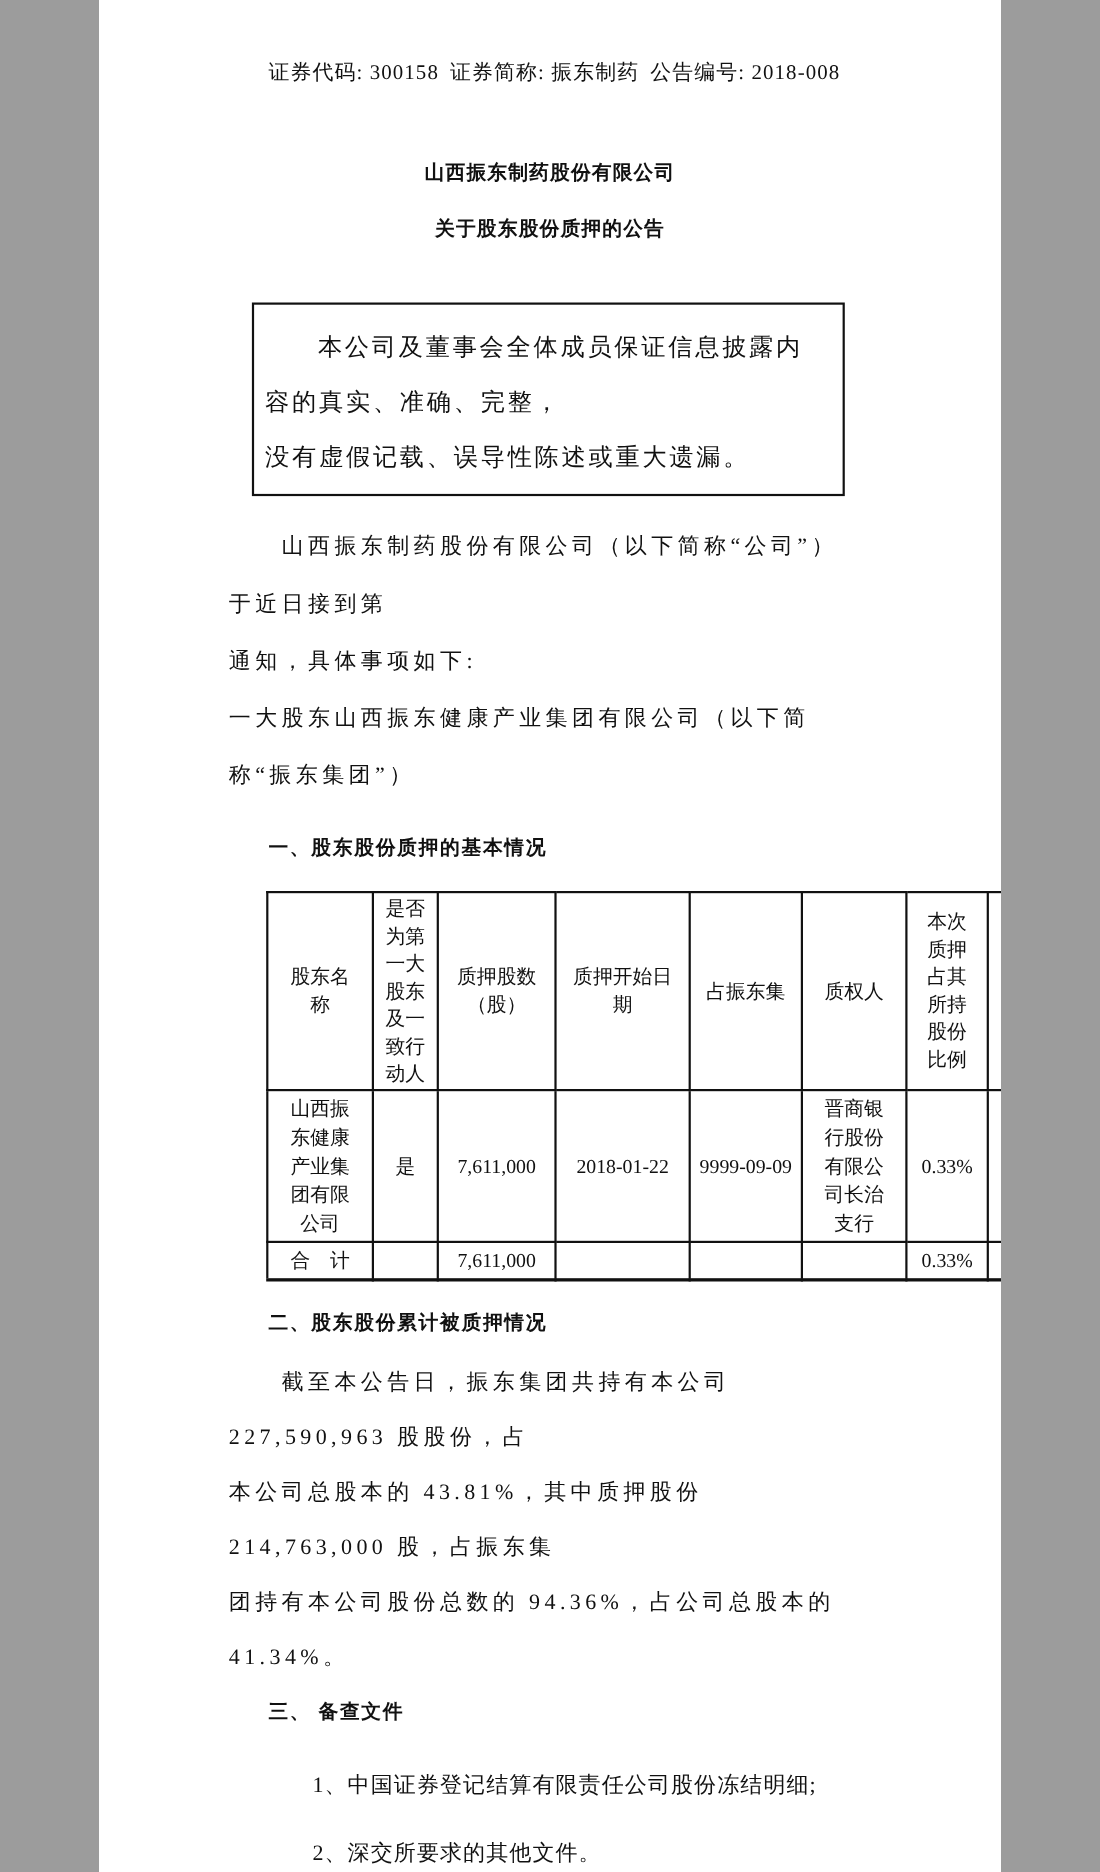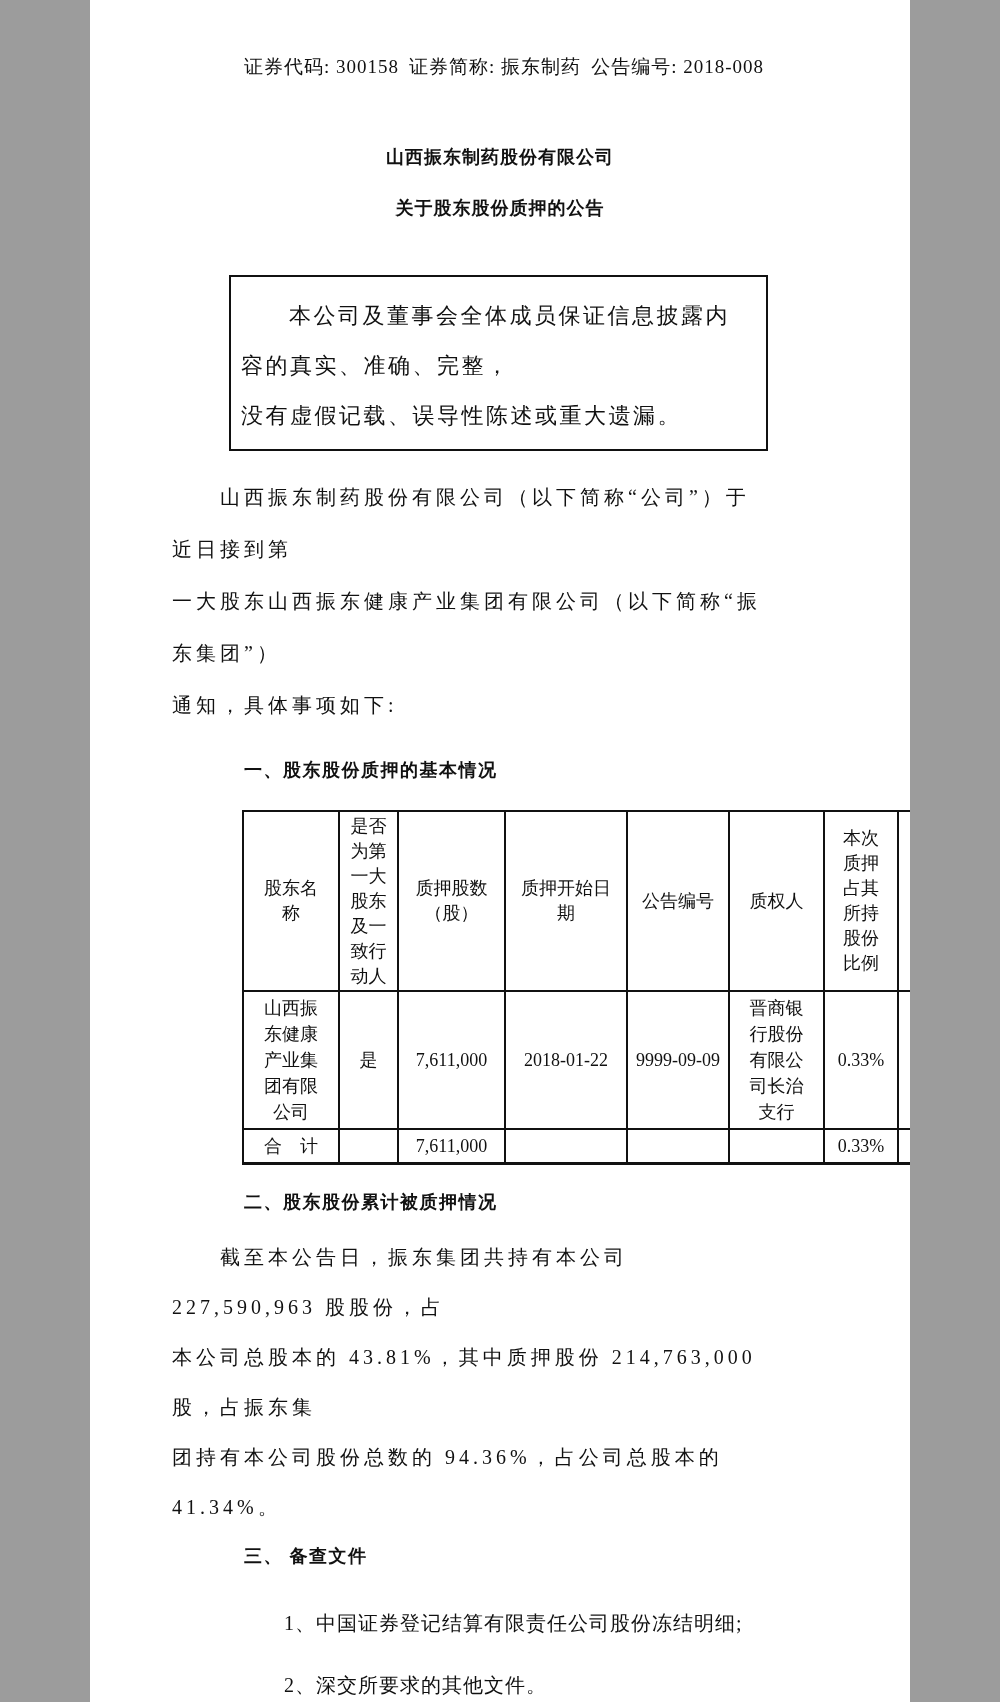--- a/index.html
+++ b/index.html
@@ -36,21 +36,21 @@
     margin: 48px 142px 0 139px;
     border: 2px solid #111111;
     padding: 14px 12px 8px 10px;
   }
   .disclaimer-box .line {
     font-size: 22px;
     line-height: 50px;
     letter-spacing: 2.5px;
   }
   .para {
-    margin: 0 146px 0 82px;
+    margin: 0 146px 0 118px;
     font-size: 20px;
     letter-spacing: 4px;
   }
   .para .line { display: block; }
   .para-intro { margin-top: 20px; }
   .para-intro .line { line-height: 52px; }
   .para-cumulative { margin-top: 14px; }
   .para-cumulative .line { line-height: 50px; }
   .indent { text-indent: 48px; }
   .sec-heading {
@@ -123,22 +123,22 @@
   <div class="title title-company">山西振东制药股份有限公司</div>
   <div class="title title-subject">关于股东股份质押的公告</div>
 
   <div class="disclaimer-box">
     <div class="line indent">本公司及董事会全体成员保证信息披露内容的真实、准确、完整，</div>
     <div class="line">没有虚假记载、误导性陈述或重大遗漏。</div>
   </div>
 
   <div class="para para-intro">
     <span class="line indent">山西振东制药股份有限公司（以下简称“公司”）于近日接到第</span>
+    <span class="line">通知，具体事项如下:</span>
     <span class="line">一大股东山西振东健康产业集团有限公司（以下简称“振东集团”）</span>
-    <span class="line">通知，具体事项如下:</span>
   </div>
 
   <div class="sec-heading sec-heading-1">一、股东股份质押的基本情况</div>
 
   <table class="pledge">
     <colgroup>
       <col style="width:96px">
         <col style="width:59px">
         <col style="width:107px">
         <col style="width:122px">
@@ -155,21 +155,21 @@
       <th>
             <div class="cw cw-h2">是否为第一大股东及一致行动人</div>
           </th>
       <th>
             <div class="cw cw-h3">质押股数（股）</div>
           </th>
       <th>
             <div class="cw cw-h4">质押开始日期</div>
           </th>
       <th>
-            <div class="cw cw-h5">公告编号</div>
+            <div class="cw cw-h5">占振东集</div>
           </th>
       <th>
             <div class="cw">质权人</div>
           </th>
       <th>
             <div class="cw cw-h7">本次质押占其所持股份比例</div>
           </th>
       <th>
             <div class="cw">用途</div>
           </th>

